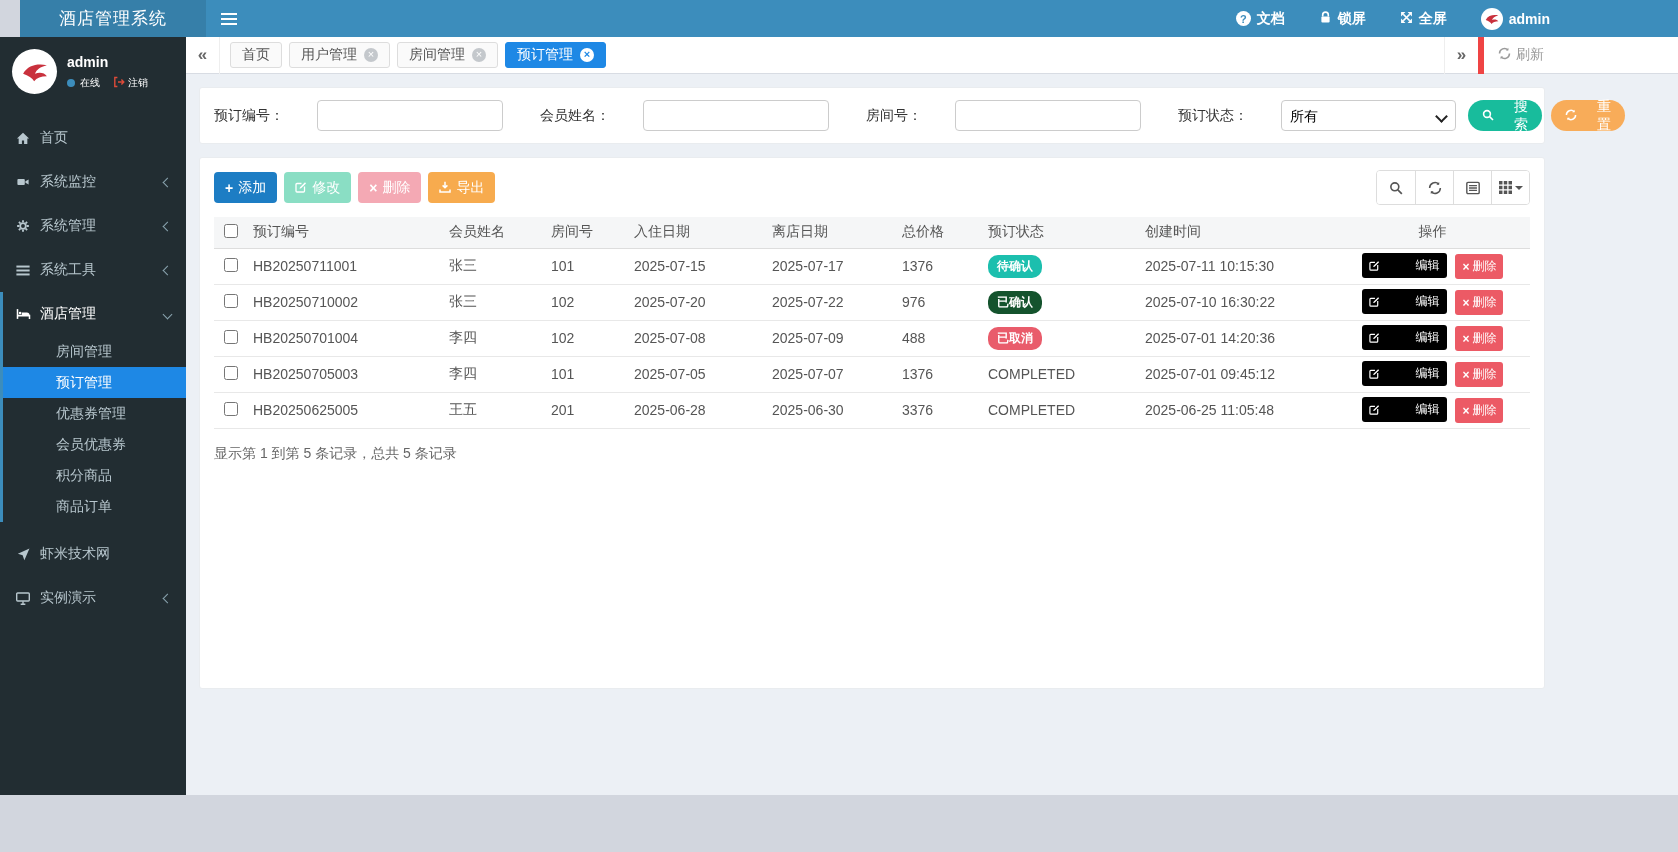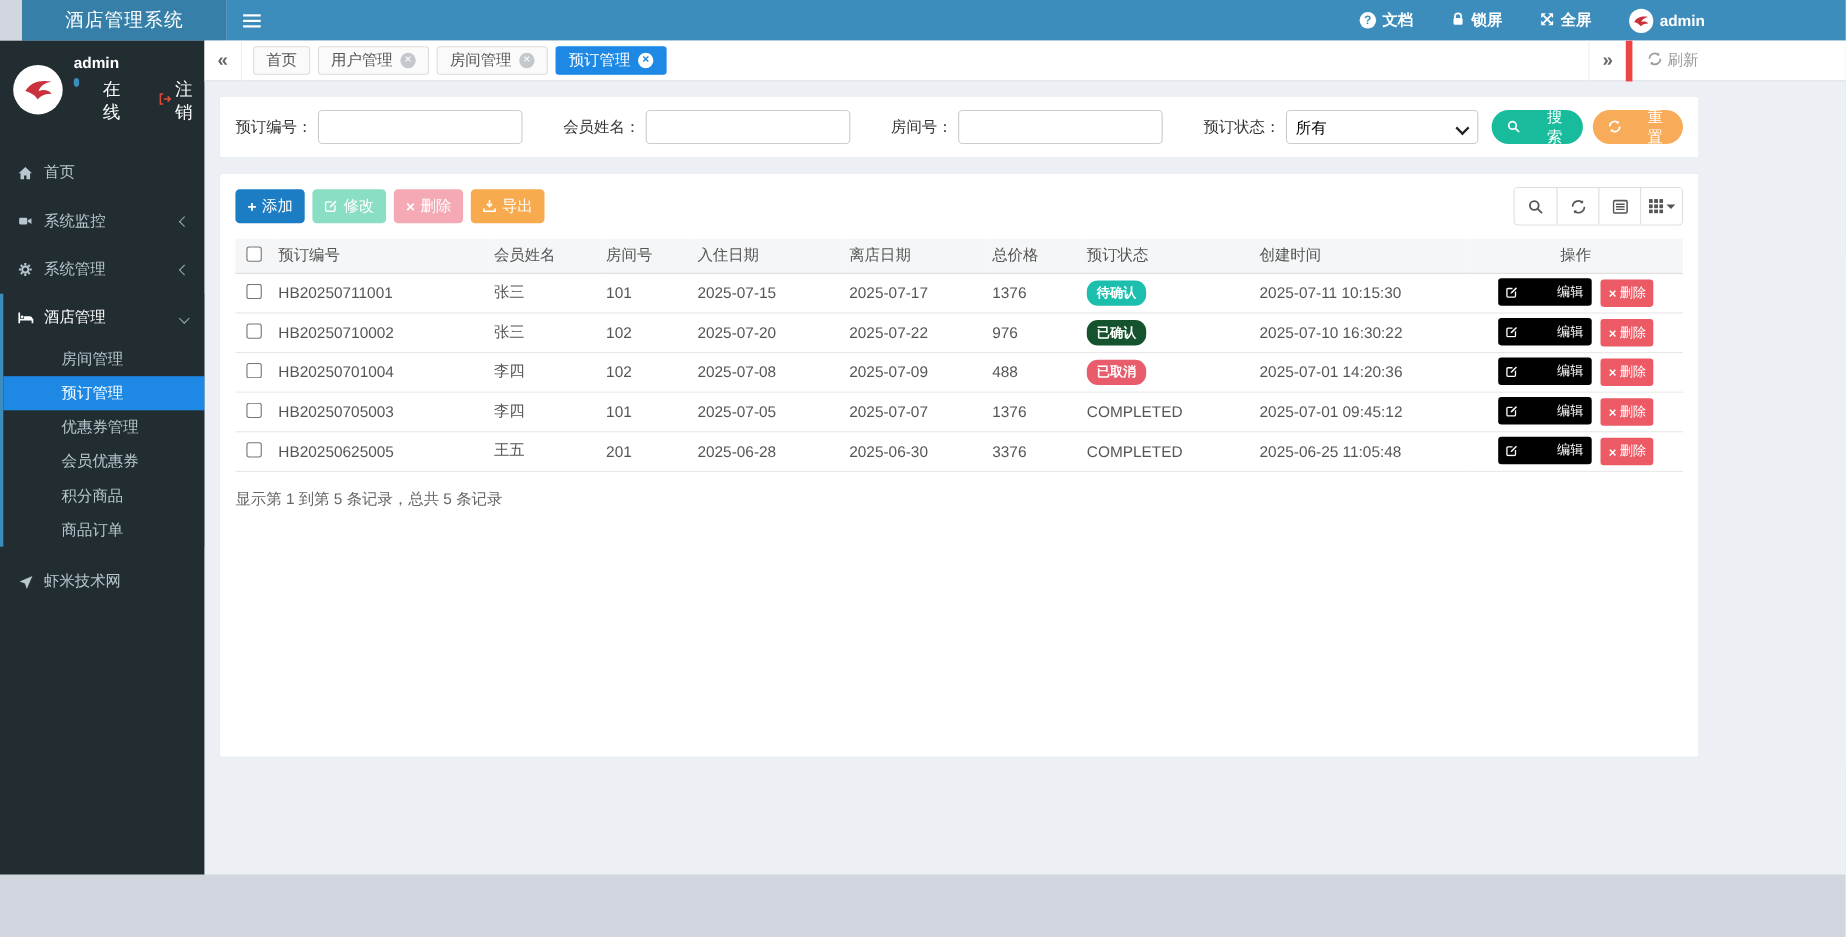--- a/index.html
+++ b/index.html
@@ -19,21 +19,21 @@
   .nav-item { display:flex; align-items:center; gap:6px; cursor:pointer; font-weight:bold; }
   .q-circle { width:15px; height:15px; border-radius:50%; background:#fff; color:#3c8dbc; font-size:11px; font-weight:bold; display:flex; align-items:center; justify-content:center; }
   .nav-avatar { width:22px; height:22px; border-radius:50%; background:#fff; display:flex; align-items:center; justify-content:center; overflow:hidden; }
 
   
   .wrapper { display:flex; height:758px; flex:0 0 758px; }
   .sidebar { width:186px; background:#222d32; flex:0 0 186px; }
   .user-panel { display:flex; align-items:center; gap:10px; padding:12px 10px 14px 12px; }
   .avatar { width:45px; height:45px; border-radius:50%; background:#fff; display:flex; align-items:center; justify-content:center; overflow:hidden; flex:0 0 45px; }
   .user-meta .name { color:#fff; font-weight:bold; font-size:14px; margin-bottom:6px; }
-  .user-status { display:flex; align-items:flex-start; gap:21px; font-size:16px; color:#fff; }
+  .user-status { display:flex; align-items:center; gap:5px; font-size:10px; color:#fff; }
   .dot { width:8px; height:8px; border-radius:50%; background:#3c8dbc; display:inline-block; }
   .logout-wrap { display:flex; align-items:center; gap:3px; margin-left:8px; cursor:pointer; }
 
   .menu { list-style:none; margin-top:8px; }
   .menu-item { height:44px; display:flex; align-items:center; padding:0 15px 0 15px; color:#b8c7ce; cursor:pointer; font-size:14px; }
   .menu-item .mi { width:16px; height:14px; margin-right:9px; display:inline-flex; align-items:center; justify-content:center; }
   .menu-item svg { display:block; }
   .chev { margin-left:auto; width:7px; height:7px; border-left:1.6px solid #8aa4af; border-bottom:1.6px solid #8aa4af; }
   .chev.left { transform:rotate(45deg); }
   .chev.down { transform:rotate(-45deg); }
@@ -51,21 +51,21 @@
   .tab-arrow.right { border-left:1px solid #eee; margin-left:auto; }
   .tab { display:flex; align-items:center; gap:7px; border:1px solid #ddd; background:#fafafa; color:#555; border-radius:3px; padding:3px 11px; margin-right:7px; font-size:14px; cursor:pointer; }
   .tab.active { background:#1e88e5; border-color:#1e88e5; color:#fff; }
   .tab-close { width:14px; height:14px; border-radius:50%; background:#c4c8cc; color:#fff; font-size:11px; line-height:13px; text-align:center; cursor:pointer; }
   .tab.active .tab-close { background:#fff; color:#1e88e5; font-weight:bold; }
   .refresh-btn { display:flex; align-items:center; gap:5px; color:#9a9a9a; padding:0 14px; cursor:pointer; border-left:6px solid #ef4444; height:37px; font-size:14px; }
 
   .content-inner { padding:13px 133px 0 13px; }
 
   .search-card { background:#fff; border-radius:3px; border:1px solid #e9ecef; padding:12px 14px; display:flex; align-items:center; }
-  .field { display:flex; align-items:center; margin-right:37px; }
+  .field { display:flex; align-items:center; margin-right:37px;gap:28px; }
   .field label { margin-right:5px; color:#333; white-space:nowrap; }
   .field input { width:186px; height:31px; border:1px solid #ccc; border-radius:4px; padding:0 8px; font-size:14px; outline:none; }
   .select-wrap { position:relative; width:175px; }
   .select-wrap select { width:100%; height:31px; border:1px solid #ccc; border-radius:4px; padding:0 24px 0 8px; font-size:14px; appearance:none; -webkit-appearance:none; background:#fff; outline:none; }
   .select-wrap::after { content:""; position:absolute; right:10px; top:12px; width:7px; height:7px; border-left:2px solid #222; border-bottom:2px solid #222; transform:rotate(-45deg); pointer-events:none; }
   .pill-btn { display:inline-flex; align-items:center; gap:20px; height:31px; border:none; border-radius:16px; color:#fff; font-size:14px; padding:0 14px; cursor:pointer; }
   .btn-search { background:#18bc9c; margin-left:-12px; }
   .btn-reset { background:#f8ac59; margin-left:9px; }
 
   .main-card { background:#fff; border-radius:3px; border:1px solid #e9ecef; margin-top:13px; padding:12px 14px 20px 14px; min-height:532px; }
@@ -186,20 +186,33 @@
               <svg width="14" height="14" viewBox="0 0 12 12">
                 <circle cx="6" cy="6" r="2.4" fill="none" stroke="#b8c7ce" stroke-width="1.5"></circle>
                 <g stroke="#b8c7ce" stroke-width="1.6">
                   <path d="M9.2 6H11M1 6h1.8M6 9.2V11M6 1v1.8M8.3 8.3l1.2 1.2M2.5 2.5l1.2 1.2M8.3 3.7l1.2-1.2M2.5 9.5l1.2-1.2"></path>
                 </g>
               </svg>
             </span>
           <span>系统管理</span>
           <span class="chev left"></span>
         </li>
+        <li class="menu-item">
+          <span class="mi">
+              <svg width="14" height="11" viewBox="0 0 12 10">
+                <g fill="#b8c7ce">
+                  <rect x="0" y="0.5" width="12" height="1.8"></rect>
+                  <rect x="0" y="4.1" width="12" height="1.8"></rect>
+                  <rect x="0" y="7.7" width="12" height="1.8"></rect>
+                </g>
+              </svg>
+            </span>
+          <span>系统工具</span>
+          <span class="chev left"></span>
+        </li>
 
         <li class="tree-open">
           <div class="menu-item">
             <span class="mi">
                 <svg width="15" height="12" viewBox="0 0 13 11">
                   <path d="M1 1v9" stroke="#fff" stroke-width="1.4"></path>
                   <circle cx="3.4" cy="4.6" r="1.2" fill="#fff"></circle>
                   <path d="M5 6.6V4.2h4.6A2.4 2.4 0 0112 6.6v0" fill="#fff"></path>
                   <path d="M1 7h11v3" stroke="#fff" stroke-width="1.4" fill="none"></path>
                 </svg>
@@ -229,20 +242,30 @@
           </ul>
         </li>
 
         <li class="menu-item" style="margin-top:10px;">
           <span class="mi">
               <svg width="13" height="13" viewBox="0 0 12 12">
                 <path d="M11.5 0.5L0.8 5.2l4.4 1.6L6.8 11.4z" fill="#b8c7ce"></path>
               </svg>
             </span>
           <span>虾米技术网</span>
+        </li>
+        <li class="menu-item">
+          <span class="mi">
+              <svg width="14" height="13" viewBox="0 0 12 11">
+                <rect x="0.6" y="0.8" width="10.8" height="6.8" rx="0.8" fill="none" stroke="#b8c7ce" stroke-width="1.2"></rect>
+                <path d="M4 10.4h4M6 7.8v2.4" stroke="#b8c7ce" stroke-width="1.2"></path>
+              </svg>
+            </span>
+          <span>实例演示</span>
+          <span class="chev left"></span>
         </li>
       </ul>
     </aside>
 
     <main class="content">
 
       <div class="tabbar">
         <span class="tab-arrow left">«</span>
         <span class="tab">
           <span>首页</span>

